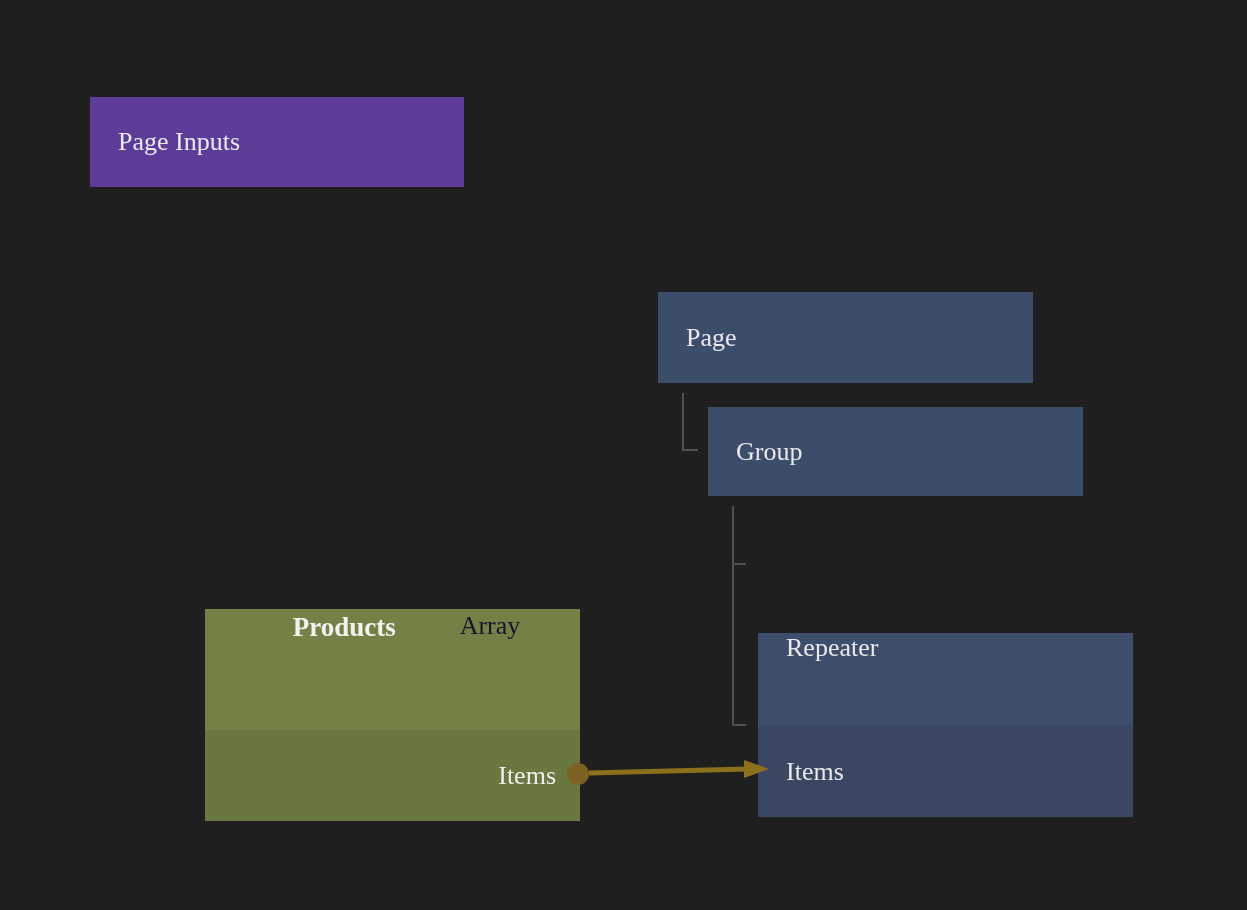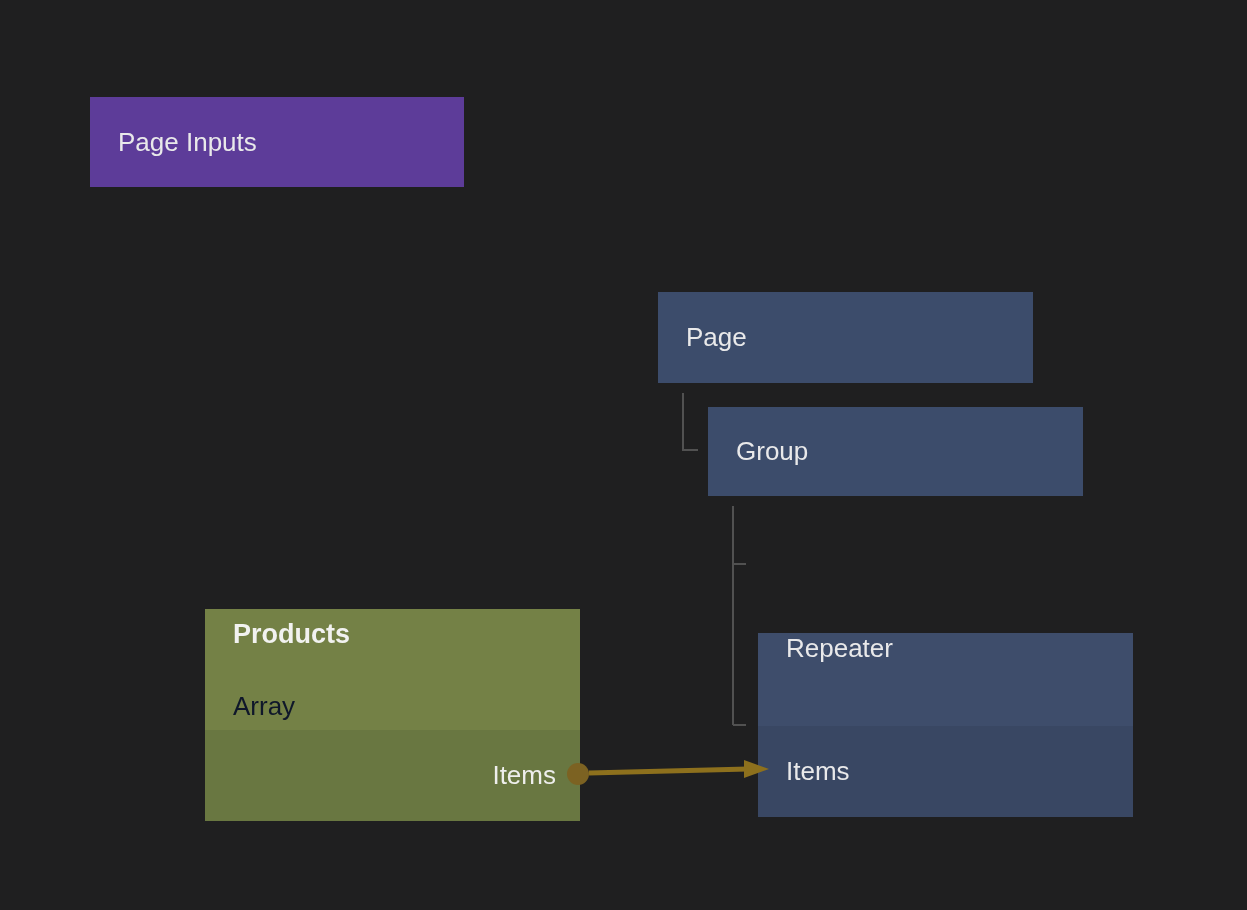--- a/index.html
+++ b/index.html
@@ -7,20 +7,21 @@
     padding: 0;
     background: #1f1f20;
     font-family: "Liberation Sans", "DejaVu Sans", sans-serif;
   }
   .canvas {
     position: relative;
     width: 1247px;
     height: 852px;
     background: #1f1f20;
     overflow: hidden;
+    font-family: Liberation Serif, serif;
   }
   .node {
     position: absolute;
     box-sizing: border-box;
     color: #e9e9ea;
     font-size: 26px;
   }
   .node-label {
     padding-left: 28px;
     white-space: nowrap;
@@ -49,21 +50,21 @@
   .repeater-port-row {
     height: 91px;
     background: #394763;
     display: flex; align-items: center;
   }
   
   .node-products { left: 205px; top: 609px; width: 375px; height: 212px; background: none; }
   .products-header {
     height: 121px;
     background: #748146;
-    display: flex; flex-direction: column; justify-content: center; gap: 36px;
+    display: flex; flex-direction: row; justify-content: center; gap: 36px;
   }
   .products-title {
     padding-left: 28px;
     font-weight: bold;
     font-size: 27px;
     line-height: 37px;
     color: #f2f2f0;
   }
   .products-subtitle {
     padding-left: 28px;

